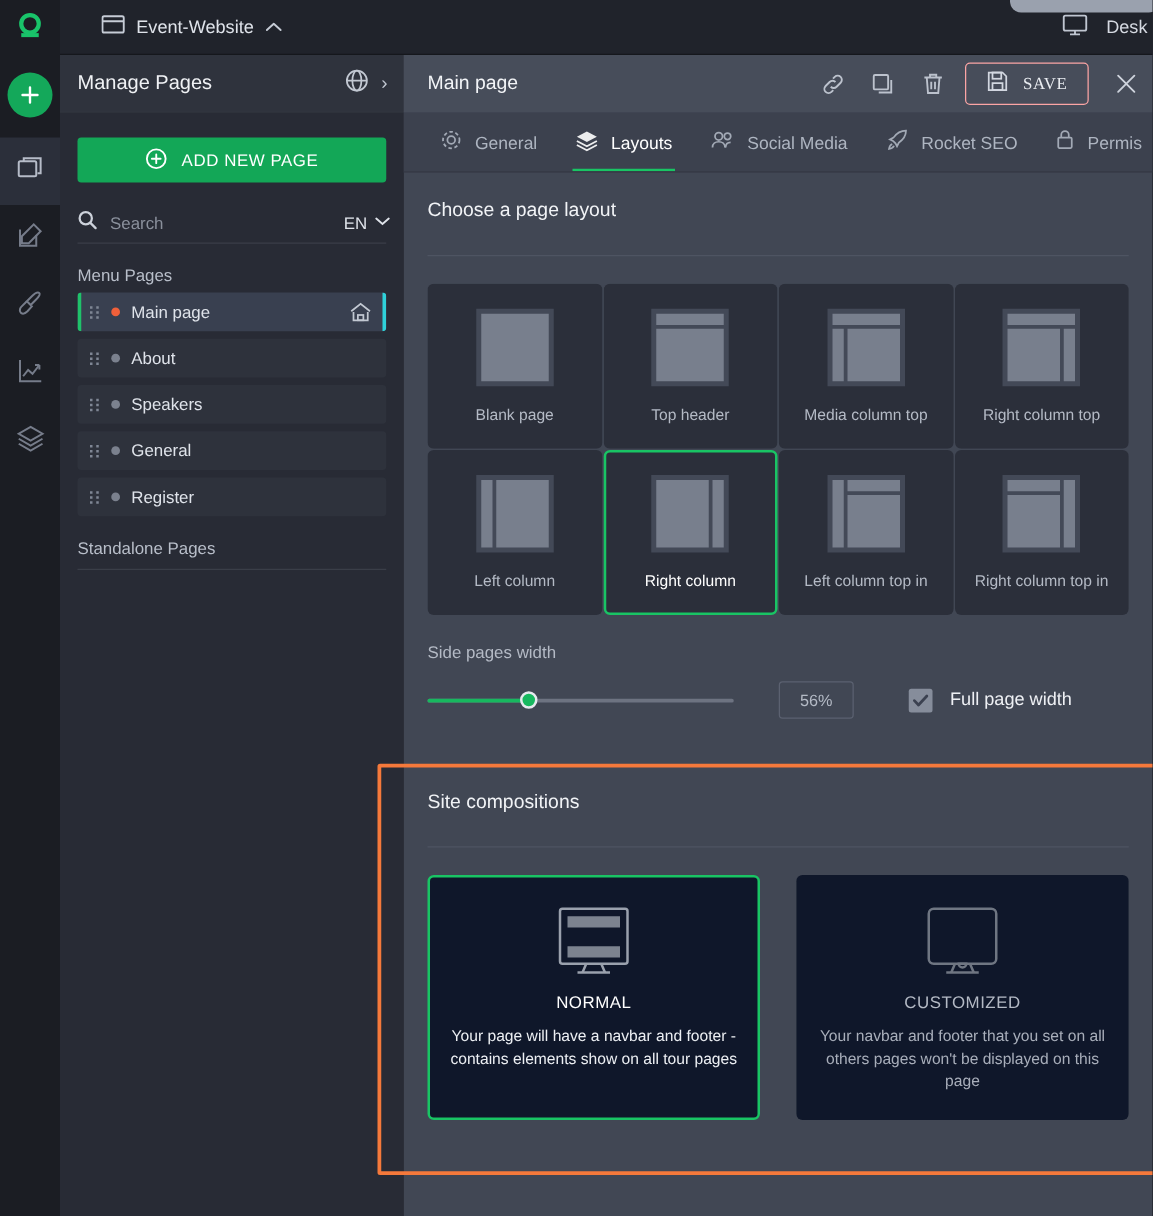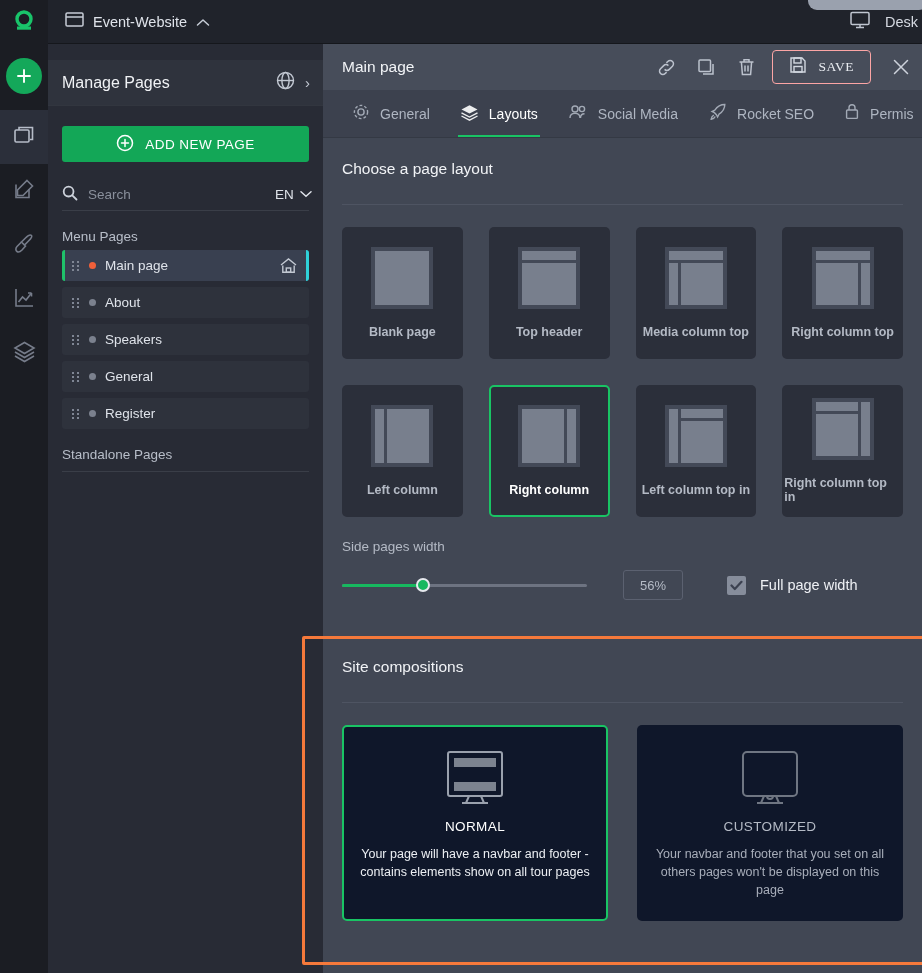--- a/index.html
+++ b/index.html
@@ -44,21 +44,21 @@
   .topbar {
     position: absolute; left: 48px; top: 0;
     width: 874px; height: 44px;
     background: #20232b;
     display: flex; align-items: center;
     border-bottom: 1px solid #15171c;
     z-index: 5;
   }
   .site-chip {
     display: flex; align-items: center; gap: 9px;
-    margin-left: 17px; cursor: pointer;
+    margin-left: 33px; cursor: pointer;
   }
   .site-chip .label { color: #dfe3ea; font-size: 14.5px; }
   .site-chip svg { stroke: #c6ccd6; fill: none; stroke-width: 1.5; }
   .topbar-right {
     margin-left: auto; display: flex; align-items: center;
     gap: 12px; padding-right: 0; height: 100%;
     position: relative;
   }
   .device-chip {
     display: flex; align-items: center; gap: 14px;
@@ -80,21 +80,20 @@
   .pages {
     position: absolute; left: 48px; top: 44px;
     width: 275px; height: 929px;
     background: #282b35;
   }
   .pages-head {
     height: 46px; display: flex; align-items: center;
     padding: 0 13px 0 14px;
     border-bottom: 1px solid #32363f;
     background: #2f333d;
-    margin-top: 16px;
   }
   .pages-title { color: #f0f2f5; font-size: 16px; font-weight: 400; }
   .pages-head-icons { margin-left: auto; display: flex; align-items: center; gap: 9px; }
   .pages-head-icons svg { stroke: #c2c8d2; fill: none; stroke-width: 1.4; cursor: pointer; }
   .chev-right { color: #c2c8d2; font-size: 15px; cursor: pointer; line-height: 1; }
 
   .add-page-btn {
     margin: 20px 14px 16px 14px;
     height: 36px; border-radius: 3px;
     background: #13a757;
@@ -207,21 +206,21 @@
   }
   .tab svg { stroke: currentColor; fill: none; stroke-width: 1.4; opacity: .9; }
 
   .content { padding: 0 19px; position: relative; }
   .section-title { color: #f1f3f6; font-size: 15.5px; padding-top: 22px; }
   .hr { height: 1px; background: #4e5462; margin-top: 26px; }
 
   
   .layout-grid {
     display: grid; grid-template-columns: repeat(4, 1fr);
-    gap: 26px; margin-top: 22px; font-weight: bold;
+    gap: 1px; margin-top: 22px;
   }
   .layout-card {
     background: #2b2f3a; border-radius: 5px;
     border: 2px solid transparent;
     height: 132px;
     display: flex; flex-direction: column; align-items: center;
     justify-content: center; gap: 16px; cursor: pointer;
   }
   .layout-card.selected { border-color: #19c464; }
   .layout-card .cap { color: #b4bac5; font-size: 12.5px; }

